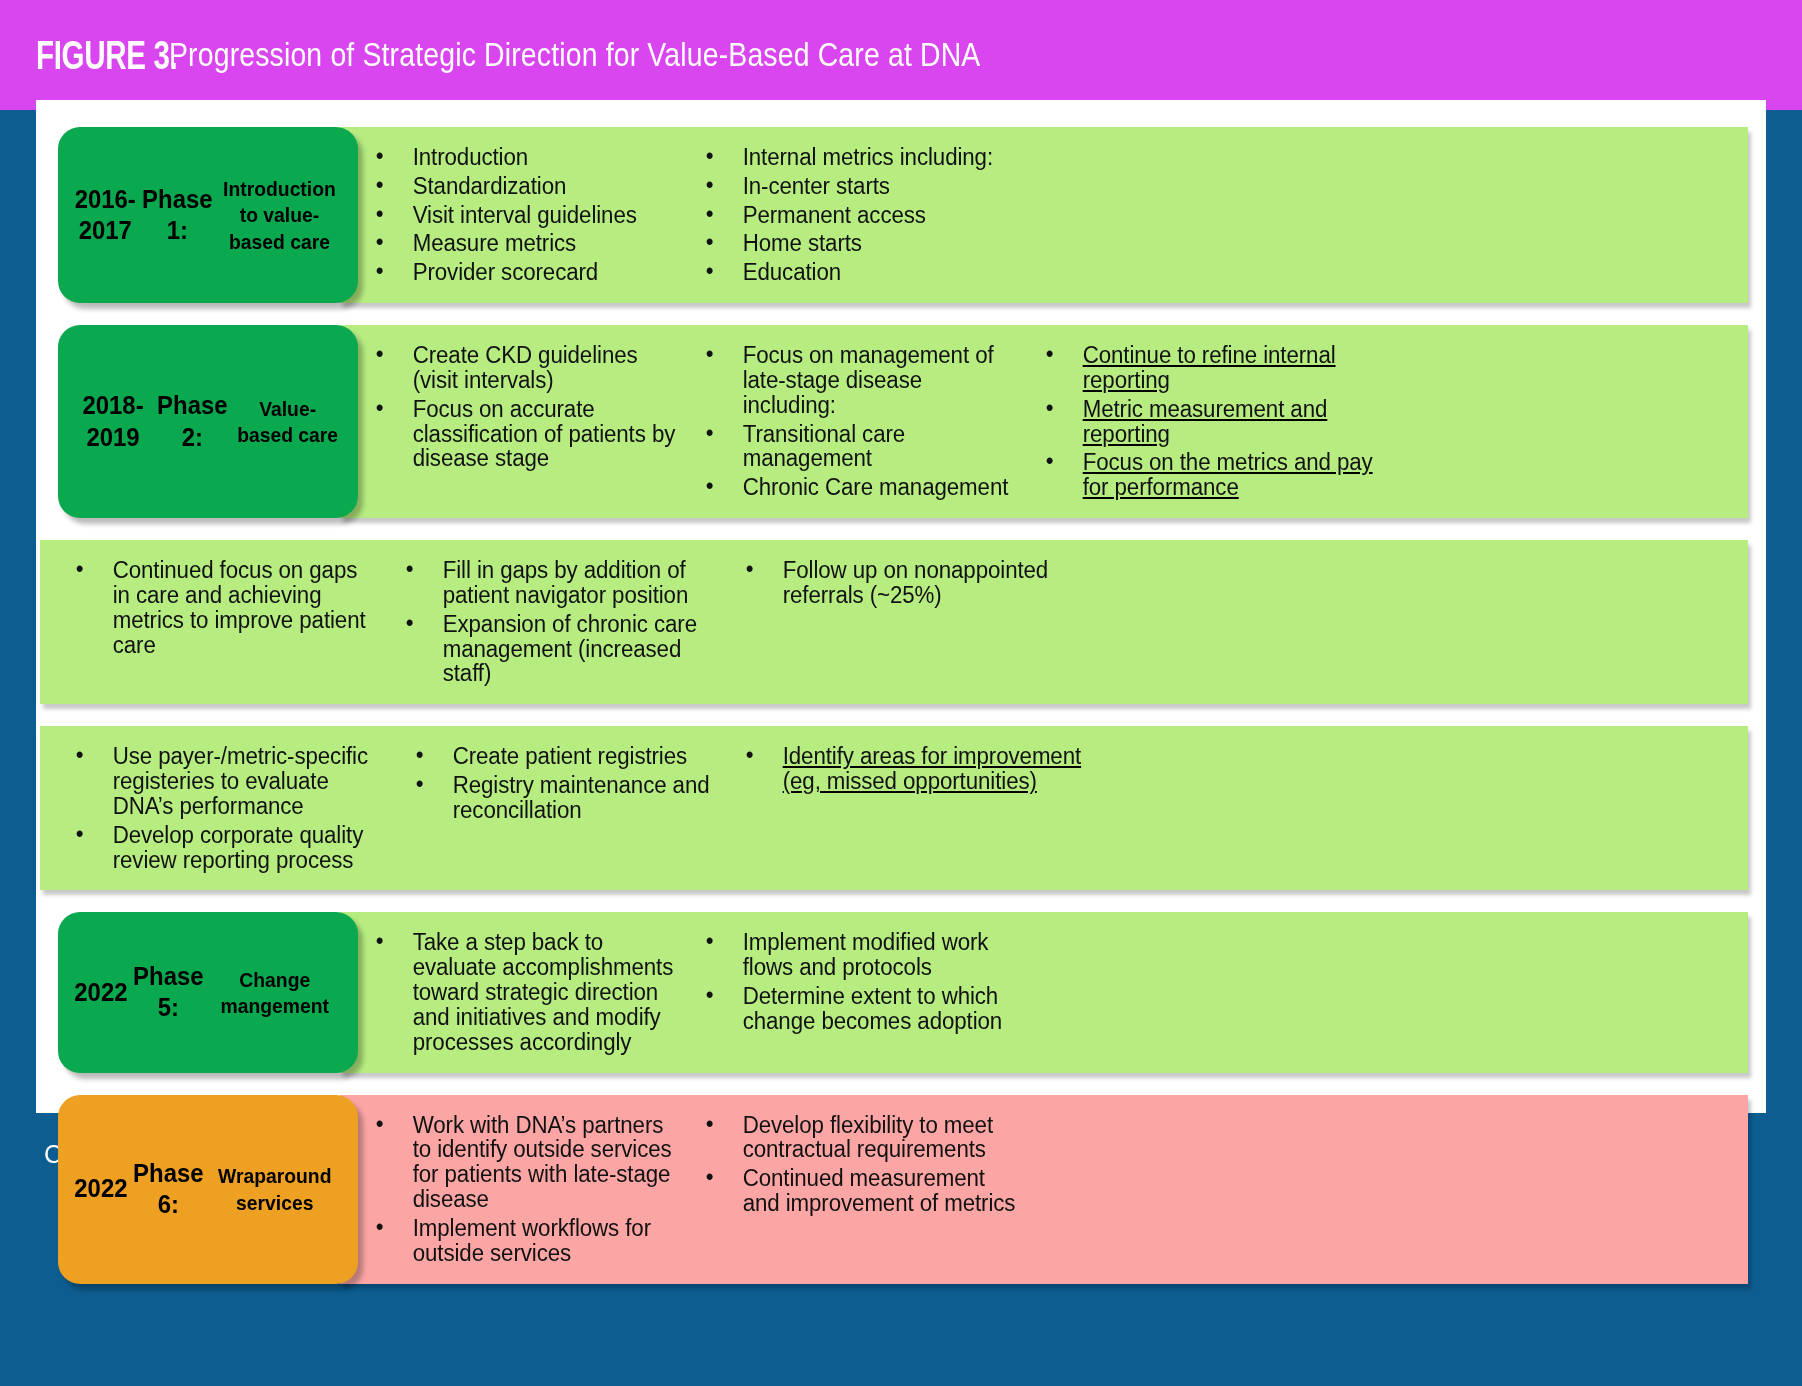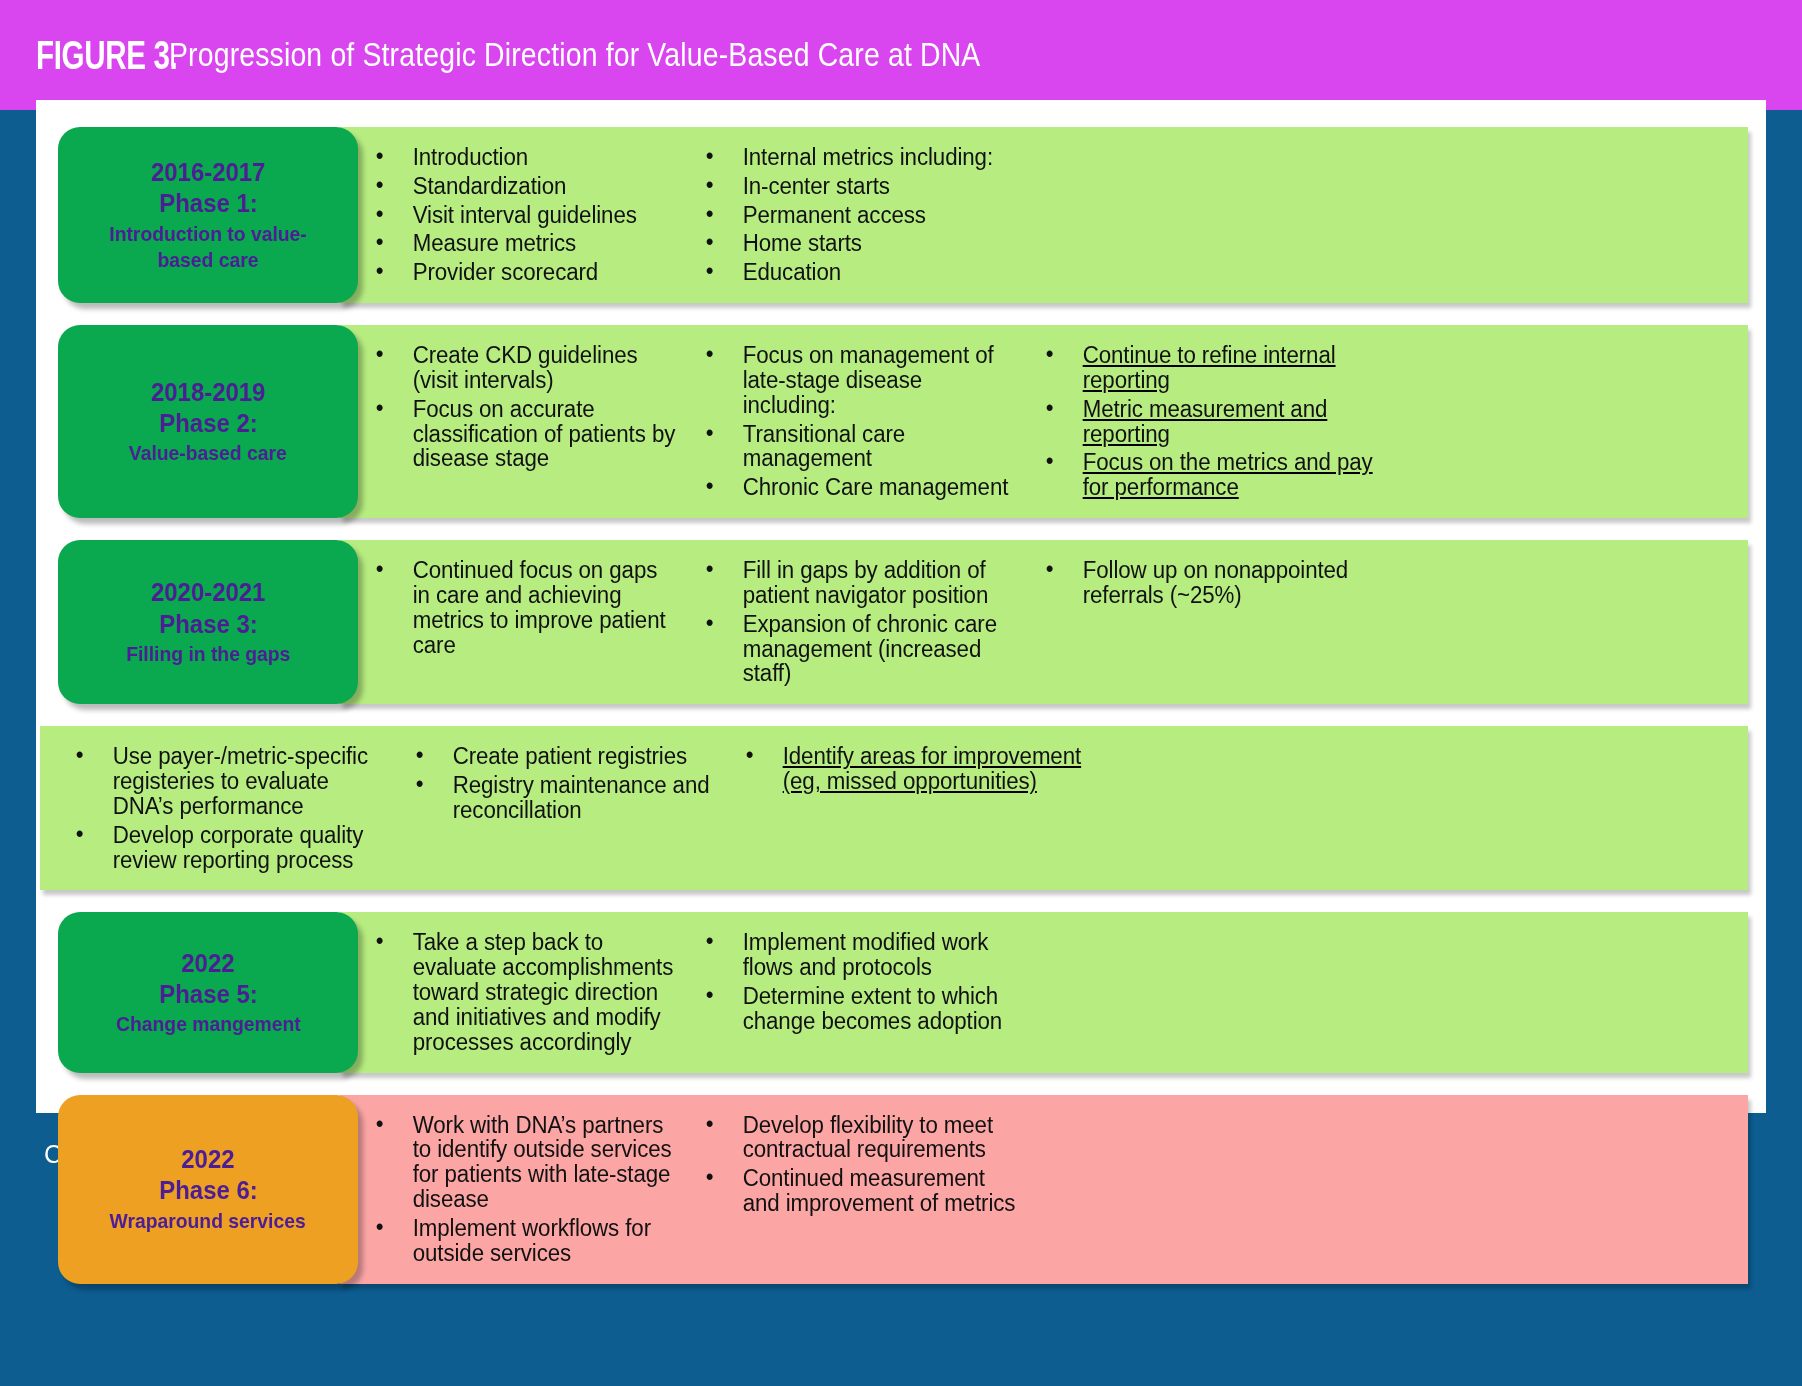--- a/index.html
+++ b/index.html
@@ -75,25 +75,25 @@
     align-items: stretch;
     margin-bottom: 22px;
   }
   .row:last-child { margin-bottom: 0; }
 
   .phase-box {
     position: relative;
     flex: 0 0 300px;
     border-radius: 22px;
     display: flex;
-    flex-direction: column;
+    flex-direction: row;
     align-items: center;
     justify-content: center;
     text-align: center;
-    color: #4c1d95;
+    color: #000000;
     padding: 10px 14px;
     z-index: 3;
     box-shadow: 5px 6px 5px rgba(0,0,0,0.27);
   }
   .phase-box.green  { background: #0aa84f; }
   .phase-box.orange { background: #eda022; }
 
   .phase-year {
     font-size: 26px;
     font-weight: 700;
@@ -233,25 +233,20 @@
             <div class="col" style="width: 380px; flex: 0 0 380px; text-decoration: underline;">
               <ul class="bullets">
                 <li>Continue to refine internal reporting</li>
                 <li>Metric measurement and reporting</li>
                 <li>Focus on the metrics and pay for performance</li>
               </ul>
             </div>
           </div>
         </div>
         <div class="row">
-          <div class="phase-box green">
-            <div class="phase-year">2020-2021</div>
-            <div class="phase-num">Phase 3:</div>
-            <div class="phase-desc">Filling in the gaps</div>
-          </div>
           <div class="content-box lightgreen">
             <div class="col" style="width: 330px; flex: 0 0 330px;">
               <ul class="bullets">
                 <li>Continued focus on gaps in care and achieving metrics to improve patient care</li>
               </ul>
             </div>
             <div class="col" style="width: 340px; flex: 0 0 340px;">
               <ul class="bullets">
                 <li>Fill in gaps by addition of patient navigator position</li>
                 <li>Expansion of chronic care management (increased staff)</li>

